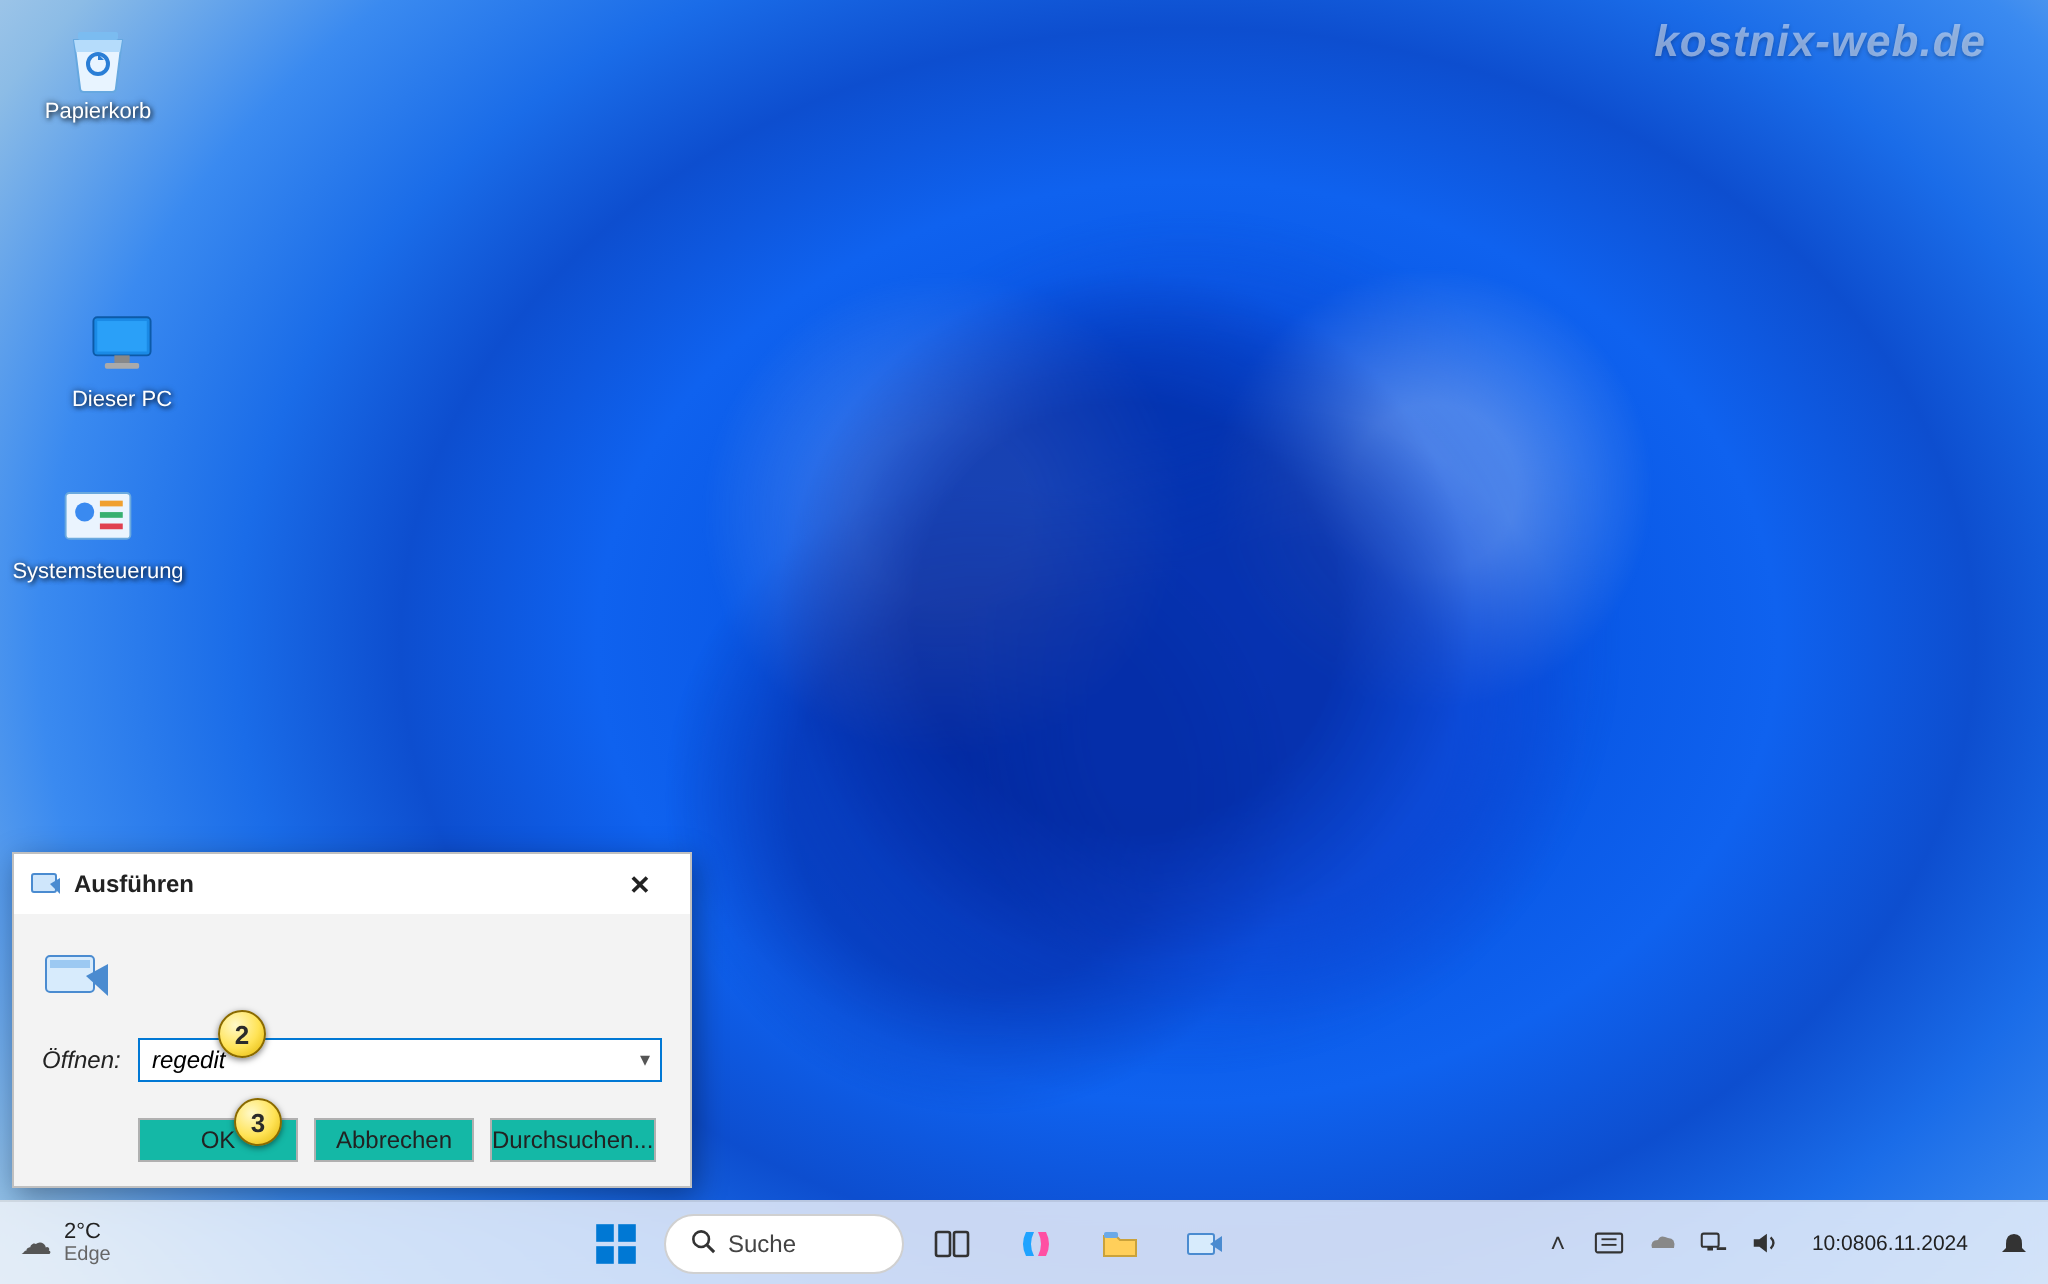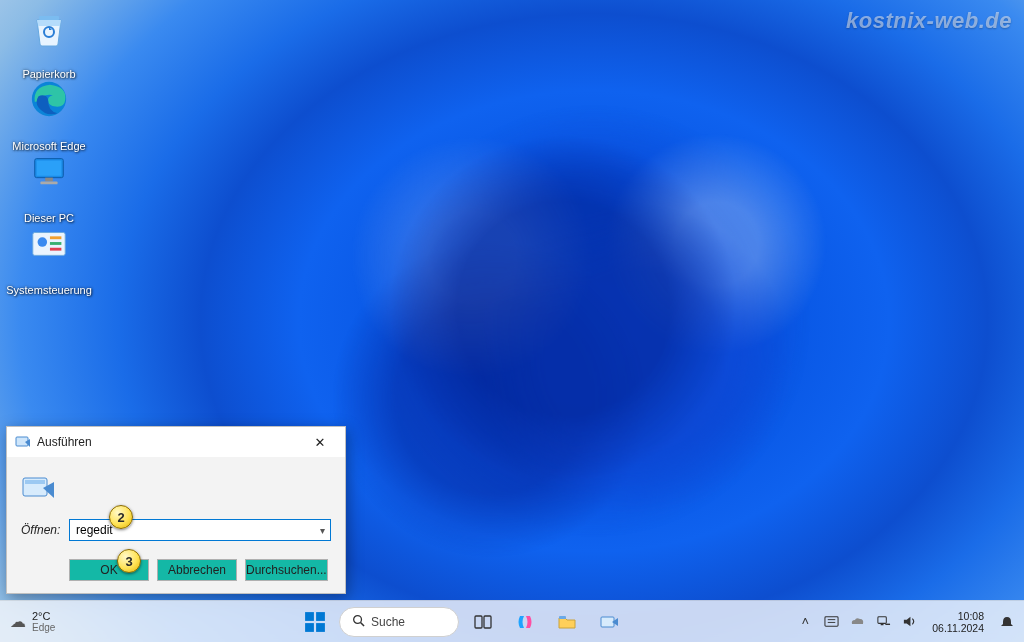--- a/index.html
+++ b/index.html
@@ -23,41 +23,41 @@
     radial-gradient(circle 220px at 46% 40%, rgba(255,255,255,.18) 0 20%, transparent 55%),
     radial-gradient(circle 260px at 62% 56%, rgba(15,70,210,.6) 0 34%, transparent 60%),
     radial-gradient(circle 190px at 70% 38%, rgba(200,225,255,.35) 0 22%, transparent 58%),
     radial-gradient(circle 240px at 48% 62%, rgba(5,40,160,.55) 0 40%, transparent 66%),
     radial-gradient(circle 300px at 58% 50%, rgba(10,60,200,.35) 0 50%, transparent 72%);
   filter: blur(1px);
 }
 
 
 #watermark {
-  position: absolute; top: 8px; right: 12px;
+  position: absolute; top: 8px; right: 31px;
   color: rgba(230,235,245,.55);
   font-size: 22px; font-style: italic; font-weight: 600;
   letter-spacing: .5px;
   text-shadow: 0 1px 2px rgba(0,0,0,.25);
 }
 
 
 .desktop-icon {
   position: absolute;
   width: 82px;
   display: flex; flex-direction: column; align-items: center;
   text-align: center;
   cursor: pointer;
 }
 .desktop-icon .ic {
   width: 42px; height: 42px;
   display: flex; align-items: center; justify-content: center;
 }
 .desktop-icon .lbl {
-  margin-top: 20px;
+  margin-top: 2px;
   color: #fff;
   font-size: 11px;
   text-shadow: 0 0 3px rgba(0,0,0,.7), 1px 1px 2px rgba(0,0,0,.6);
   line-height: 13px;
 }
 
 
 #run-dialog {
   position: absolute;
   left: 6px; bottom: 48px;
@@ -65,20 +65,21 @@
   background: #f3f3f3;
   border: 1px solid #c0c0c0;
   box-shadow: 2px 4px 14px rgba(0,0,0,.35);
   font-size: 12px;
 }
 #run-titlebar {
   display: flex; align-items: center;
   height: 30px;
   background: #fff;
   padding: 0 6px 0 8px;
+  font-weight: bold;
 }
 #run-titlebar .ticon { width:16px; height:16px; margin-right:6px; }
 #run-titlebar .ttitle { flex:1; font-size:12px; color:#222; }
 #run-titlebar .tclose {
   width: 38px; height: 24px;
   display:flex; align-items:center; justify-content:center;
   font-size:13px; color:#222;
 }
 
 #run-body { padding: 14px 14px 8px 14px; }
@@ -86,21 +87,21 @@
 #run-upper .bicon { width:34px; height:34px; flex:0 0 34px; margin-right:10px; position:relative; }
 #run-desc { color:#222; font-size:12px; line-height:15px; }
 
 #run-row { display:flex; align-items:center; margin-top:14px; }
 #run-row .olabel { width:48px; font-size:12px; color:#222;font-style:italic; }
 #run-input-wrap { flex:1; position:relative; }
 #run-input {
   width:100%;
   border:1px solid #0078d4; outline:none;
   background:#fff;
-  font-size:12px; padding:3px 22px 3px 6px;
+  font-size:12px; padding:3px 22px 3px 6px;font-style:italic;
 }
 #run-drop {
   position:absolute; right:6px; top:50%; transform:translateY(-50%);
   color:#555; font-size:10px; pointer-events:none;
 }
 
 #run-buttons {
   display:flex; justify-content:flex-start;
   gap:8px;
   padding:10px 14px 12px 62px;
@@ -150,21 +151,21 @@
 #tb-search {
   display:flex; align-items:center;
   height:30px; width:120px;
   background:#fff; border:1px solid #d0d0d0; border-radius:15px;
   padding:0 12px; gap:6px;
   font-size:12px; color:#444;
 }
 
 #tb-right { display:flex; align-items:center; padding-right:10px; gap:8px; min-width:240px; justify-content:flex-end; }
 .tray-ic { width:18px; height:18px; display:flex; align-items:center; justify-content:center; color:#333; font-size:13px; }
-#tb-clock { display:flex; flex-direction:column; align-items:flex-end; line-height:12px; margin:0 6px; }
+#tb-clock { display:flex; align-items:flex-end; line-height:12px; margin:0 6px; }
 #tb-clock span { font-size:10.5px; color:#222; }
 #tb-notif { width:14px; height:14px; margin-left:2px; }
 </style>
 </head>
 <body>
 
 <div id="desktop">
   <div id="bloom"></div>
 
   <div id="watermark">kostnix-web.de</div>
@@ -175,44 +176,34 @@
         <path d="M9 14 L33 14 L30 38 Q30 40 28 40 L14 40 Q12 40 12 38 Z" fill="#e8f4ff" stroke="#66a8e0" stroke-width="1"></path>
         <path d="M9 14 L33 14 L32 20 L10 20 Z" fill="#b5dcfb"></path>
         <rect x="11" y="10" width="20" height="4" rx="1" fill="#7bbcf0"></rect>
         <circle cx="21" cy="26" r="5" fill="none" stroke="#2a7ed6" stroke-width="2"></circle>
         <path d="M21 21 L24 24 L21 24 Z" fill="#2a7ed6"></path>
       </svg>
     </div>
     <div class="lbl">Papierkorb</div>
   </div>
 
-  <div class="desktop-icon" style="left:8px; top:78px;">
-    <div class="ic">
-      <svg viewBox="0 0 42 42" width="40" height="40">
-        <circle cx="21" cy="21" r="18" fill="#0b84d8"></circle>
-        <path d="M6 24 Q4 8 22 6 Q40 8 38 22 Q37 30 28 29 Q20 28 20 22 Q20 18 25 17 Q14 15 10 24 Z" fill="#2ec4a7"></path>
-        <path d="M20 22 Q20 34 30 36 Q18 40 10 30 Q6 24 10 18 Q14 16 18 18 Q20 20 20 22 Z" fill="#0e5fbf"></path>
-      </svg>
-    </div>
-    <div class="lbl">Microsoft Edge</div>
-  </div>
-
-  <div class="desktop-icon" style="left:8px; top:150px;">
+
+  <div class="desktop-icon" style="left:20px; top:150px;">
     <div class="ic">
       <svg viewBox="0 0 42 42" width="40" height="40">
         <rect x="6" y="8" width="30" height="20" rx="2" fill="#1a8ae6" stroke="#0c5aa8"></rect>
         <rect x="8" y="10" width="26" height="16" fill="#2aa0f8"></rect>
         <rect x="17" y="28" width="8" height="4" fill="#888"></rect>
         <rect x="12" y="32" width="18" height="3" rx="1" fill="#aaa"></rect>
       </svg>
     </div>
     <div class="lbl">Dieser PC</div>
   </div>
 
-  <div class="desktop-icon" style="left:8px; top:222px;">
+  <div class="desktop-icon" style="left:8px; top:236px;">
     <div class="ic">
       <svg viewBox="0 0 42 42" width="40" height="40">
         <rect x="4" y="10" width="34" height="24" rx="2" fill="#eaf4fe" stroke="#6aa9de"></rect>
         <circle cx="14" cy="20" r="5" fill="#3a8af0"></circle>
         <rect x="22" y="14" width="12" height="3" fill="#f0a030"></rect>
         <rect x="22" y="20" width="12" height="3" fill="#38b070"></rect>
         <rect x="22" y="26" width="12" height="3" fill="#e04050"></rect>
       </svg>
     </div>
     <div class="lbl">Systemsteuerung</div>

